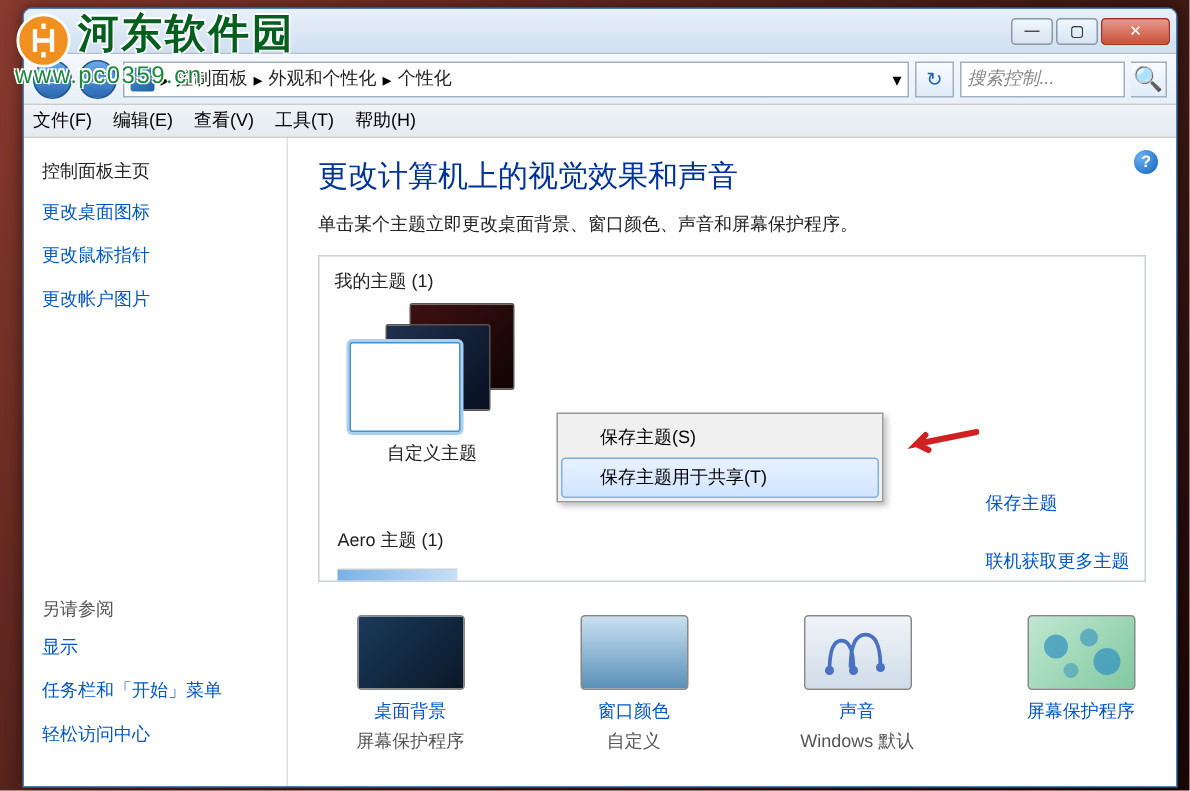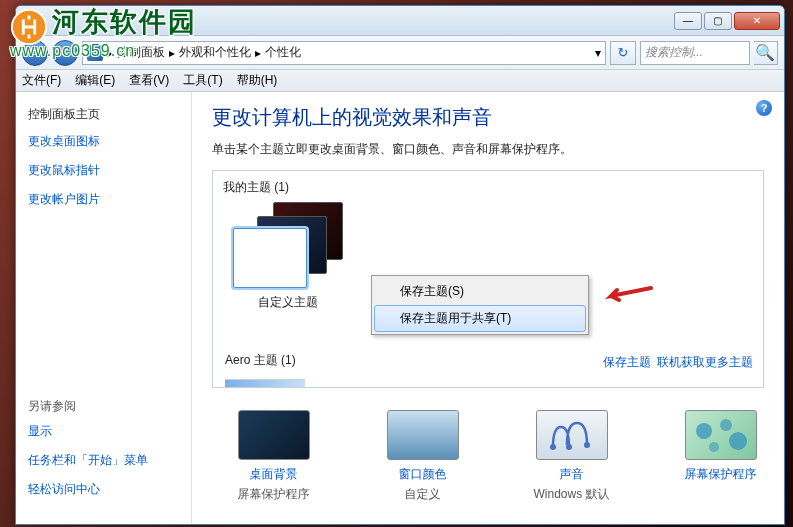--- a/index.html
+++ b/index.html
@@ -37,21 +37,21 @@
 .theme-item { width:130px; text-align:center; }
 .theme-thumb { width:110px; height:86px; position:relative; margin:0 auto 6px; }
 .tstack { position:absolute; border:1px solid #555; background:#222; border-radius:2px; }
 .t1 { width:70px; height:58px; right:0; top:0; background:linear-gradient(135deg,#401010,#100404); }
 .t2 { width:70px; height:58px; right:16px; top:14px; background:linear-gradient(135deg,#203050,#081020); }
 .t3 { width:74px; height:60px; left:0; bottom:0; background:#fff; border-color:#4a90d0; box-shadow:0 0 0 2px #a8d0f0; }
 .theme-name { font-size:12px; color:#222; }
 .ctx-menu { position:absolute; left:158px; top:104px; width:218px; background:#f0f0f0; border:1px solid #9a9a9a; box-shadow:2px 2px 4px rgba(0,0,0,.25); padding:2px; font-size:12px; }
 .ctx-item { padding:5px 10px 5px 26px; cursor:default; }
 .ctx-item.hover { background:linear-gradient(#e8f2ff,#d0e4ff); border:1px solid #7ab0e8; border-radius:3px; padding:4px 9px 4px 25px; }
-.theme-links { position:absolute; bottom:16px; right:10px; display:flex; gap:6px; font-size:12px; }
+.theme-links { position:absolute; bottom:4px; right:10px; display:flex; gap:22px; font-size:12px;flex-direction:column; }
 .theme-links a { color:#0058c8; text-decoration:none; cursor:pointer; }
 .aero-label { font-size:12px; color:#222; margin-top:8px; margin-left:2px; }
 .bottom-items { display:flex; gap:62px; margin-top:22px; margin-left:18px; }
 .bi { width:92px; text-align:center; }
 .bi-thumb { width:72px; height:50px; margin:0 auto 6px; border:1px solid #888; border-radius:3px; }
 .thumb-bg { background:linear-gradient(135deg,#1a3a5a,#0a1828); }
 .thumb-color { background:linear-gradient(#c8e0f0,#5a90b8); }
 .thumb-sound { background:linear-gradient(#f0f4f8,#d0dce8); display:flex; align-items:center; justify-content:center; }
 .thumb-saver { background:linear-gradient(135deg,#c0e8d0,#80c8a0); position:relative; }
 .bi-title { color:#0058c8; font-size:12px; margin-bottom:3px; display:block; text-decoration:none; cursor:pointer; }

